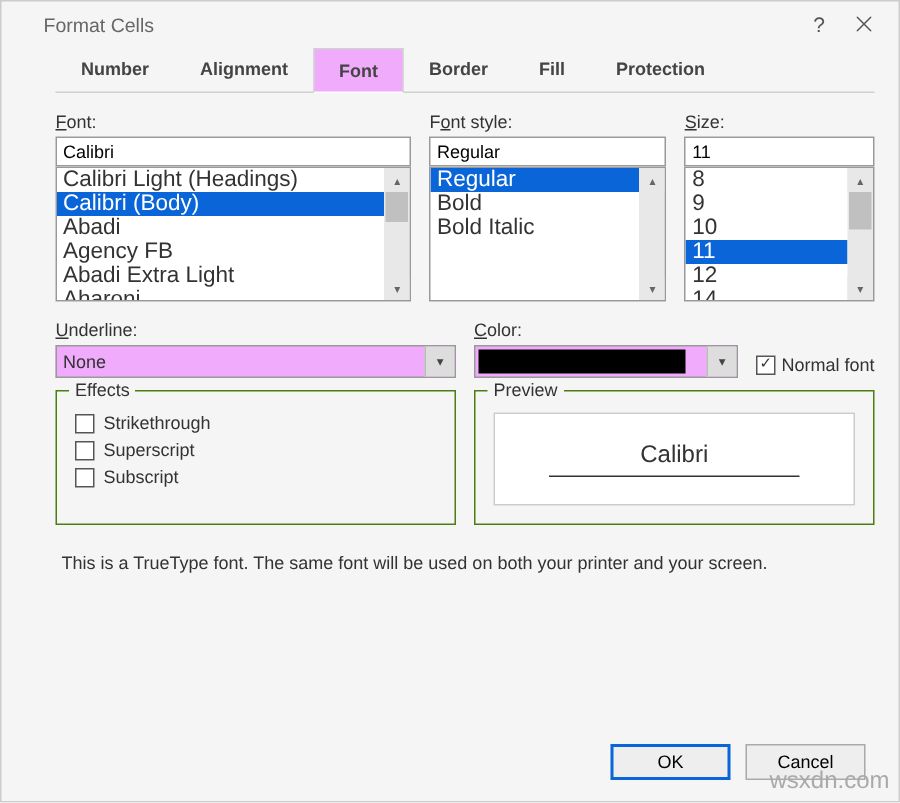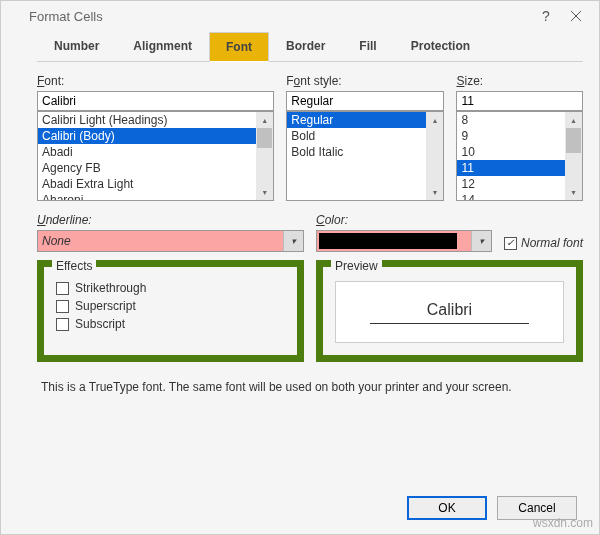--- a/index.html
+++ b/index.html
@@ -19,21 +19,21 @@
 }
 .tabs {
   display: flex; margin: 0 16px; font-size: 12px;
   border-bottom: 1px solid #d0d0d0;
 }
 .tab {
   padding: 7px 16px; color: #444; cursor: pointer;
   border: 1px solid transparent; border-bottom: none; font-weight: bold;
 }
 .tab.active {
-  background: #eab308; border-color: #d0d0d0;
+  background: #f0abfc; border-color: #d0d0d0;
   position: relative; top: 1px; border-bottom: 1px solid #fff;
 }
 .content {
   padding: 10px 16px 8px; font-size: 12px; color: #333;
 }
 .row1 { display: flex; gap: 12px; }
 .col-font { flex: 1.5; }
 .col-style { flex: 1; }
 .col-size { flex: 0.8; }
 .label { margin: 2px 0 3px; }
@@ -41,61 +41,61 @@
 .textbox {
   width: 100%; height: 20px; border: 1px solid #999;
   background: #fff; font-size: 12px; padding: 1px 4px;
 }
 .listbox {
   width: 100%; height: 90px; border: 1px solid #999;
   background: #fff; overflow: hidden; position: relative;
 }
 .listbox .items { position: absolute; left: 0; right: 17px; top: 0; }
 .listbox .item {
-  padding: 1px 4px; font-size: 12px; white-space: nowrap;
+  padding: 1px 4px; font-size: 15px; white-space: nowrap;
   overflow: hidden; cursor: default; line-height: 14px;
 }
 .listbox .item.selected { background: #0a66d8; color: #fff; }
 .scrollbar {
   position: absolute; right: 0; top: 0; bottom: 0; width: 17px;
   background: #e8e8e8; display: flex; flex-direction: column;
 }
 .sbtn {
   height: 16px; display: flex; align-items: center;
   justify-content: center; font-size: 8px; color: #666; background: #e8e8e8;
 }
 .strack { flex: 1; position: relative; }
 .sthumb {
   position: absolute; left: 1px; right: 1px; top: 0; height: 20px;
   background: #c0c0c0;
 }
 .sthumb.size { height: 25px; }
-.row2 { display: flex; gap: 12px; margin-top: 10px; font-style: italic; }
+.row2 { display: flex; gap: 12px; margin-top: 10px; }
 .col-a { flex: 1; }
 .col-b { flex: 1; display: flex; gap: 12px; align-items: flex-end; }
 .combo {
   display: flex; width: 100%; height: 22px; border: 1px solid #999;
-  background: #fca5a5; align-items: center; gap: 12px;
+  background: #f0abfc; align-items: center; gap: 12px;
 }
 .combo .cval { flex: 1; padding: 0 4px; font-size: 12px; }
 .combo .cbtn {
   width: 20px; height: 100%; background: #ddd;
   display: flex; align-items: center; justify-content: center;
   border-left: 1px solid #bbb; font-size: 9px; color: #444;
 }
 .color-sw { flex: 1; height: 16px; margin: 2px; background: #000; }
 .ncheck { display: flex; align-items: center; gap: 4px; margin-bottom: 2px; }
 .cbx {
   width: 13px; height: 13px; border: 1px solid #555; background: #fff;
   display: flex; align-items: center; justify-content: center;
   font-size: 10px; line-height: 10px;
 }
 .row3 { display: flex; gap: 12px; margin-top: 8px; }
 .fieldset {
-  flex: 1; border: 7px solid #4d7c0f; padding: 10px 12px 12px;
+  flex: 1; border: 1px solid #4d7c0f; padding: 10px 12px 12px;
   position: relative;
 }
 .fieldset .legend {
   position: absolute; top: -8px; left: 8px; background: #f5f5f5;
   padding: 0 4px; font-size: 12px;
 }
 .fx .cbrow { display: flex; align-items: center; gap: 6px; margin: 4px 0; }
 .preview-box {
   height: 62px; border: 1px solid #ccc;
   display: flex; align-items: center; justify-content: center;
@@ -111,21 +111,21 @@
   display: flex; gap: 10px;
 }
 .btn {
   width: 80px; height: 24px; font-size: 12px;
   background: #eee; border: 1px solid #aaa; cursor: pointer;
   display: flex; align-items: center; justify-content: center;
 }
 .btn.primary { border: 2px solid #0a66d8; }
 .watermark {
   position: absolute; bottom: 4px; right: 6px;
-  font-size: 12px; color: #aaa;
+  font-size: 16px; color: #aaa;
 }
 </style>
 </head>
 <body>
 
 <div class="dialog">
   <div class="titlebar">
     <span class="title">Format Cells</span>
     <span class="tbtn">?</span>
     <span class="tbtn">

